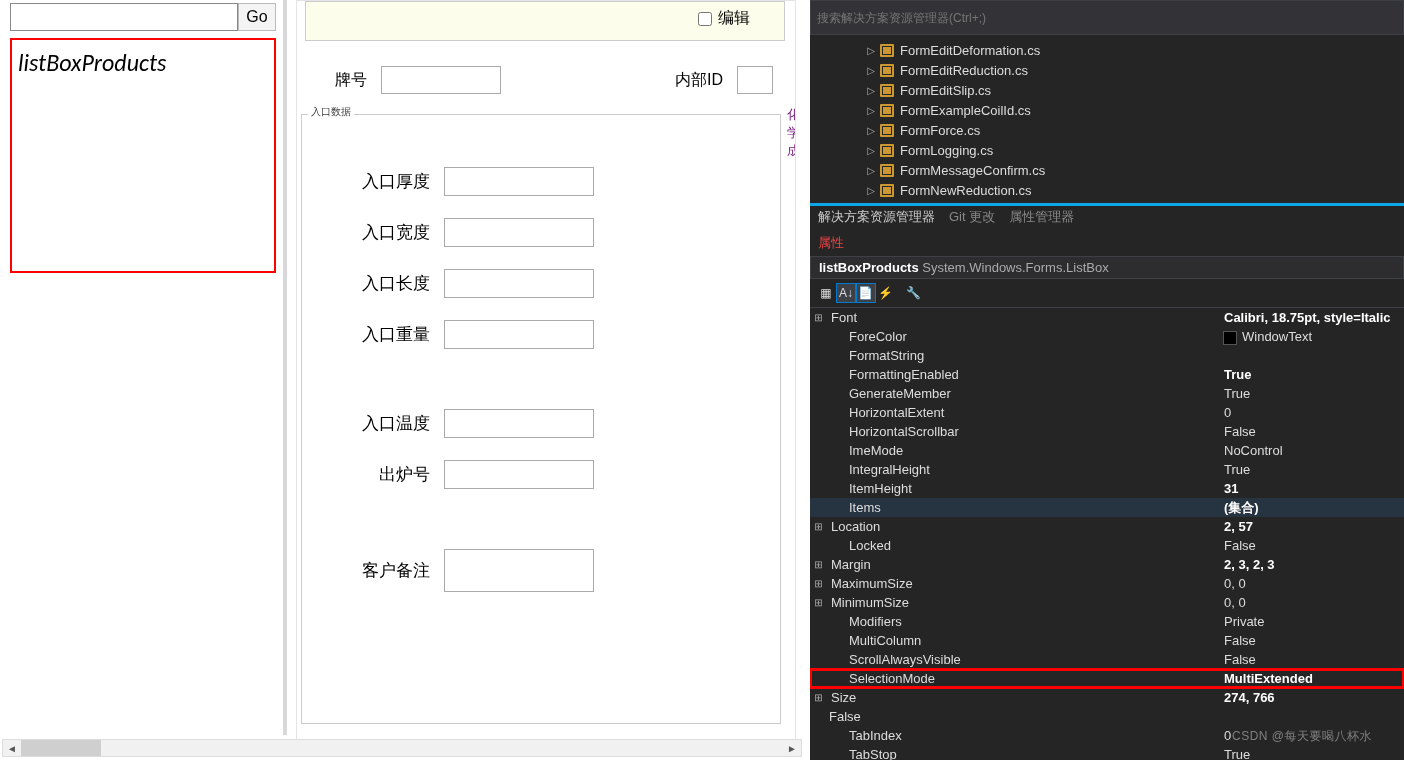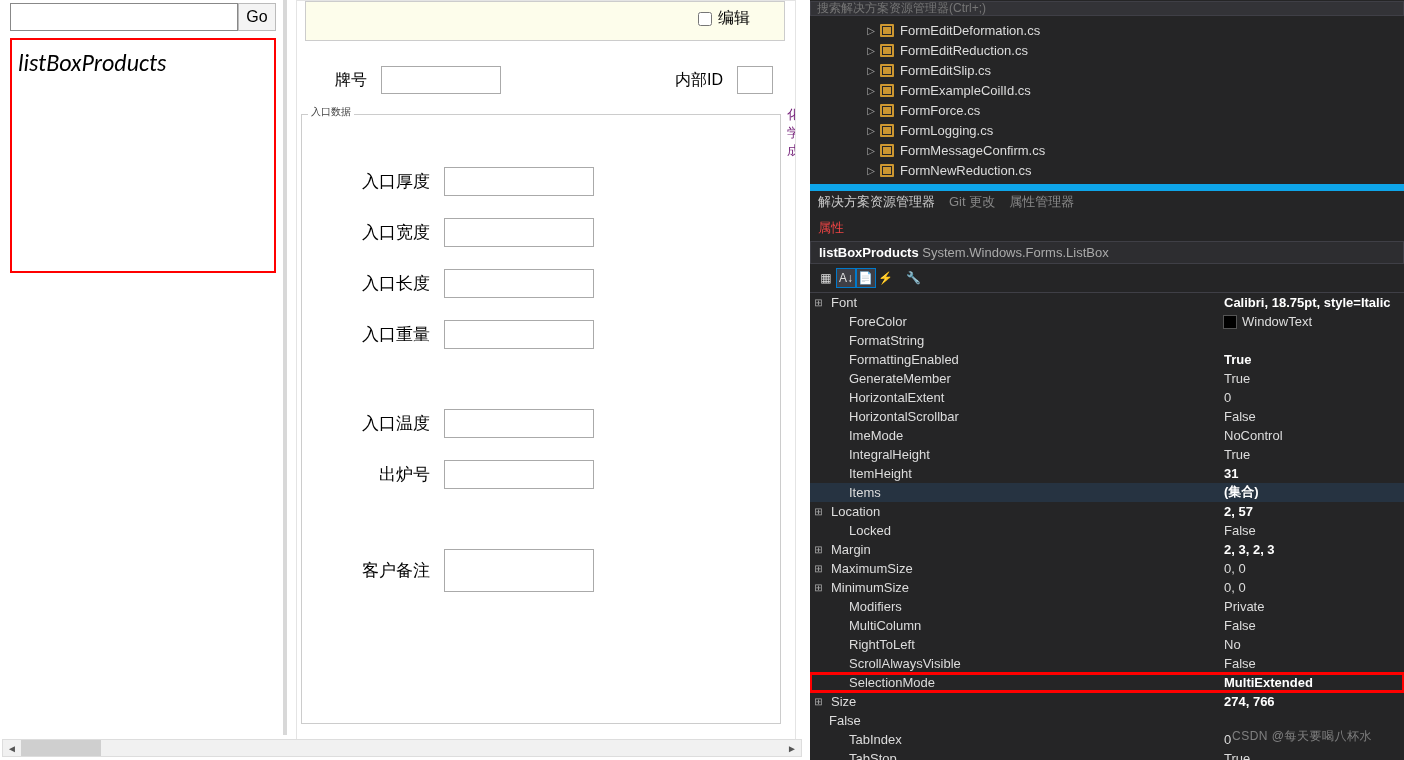--- a/index.html
+++ b/index.html
@@ -29,28 +29,28 @@
 .gb1-field.remarks input { height: 43px; }
 .spacer { height: 38px; }
 .gb2-title { position: absolute; left: 490px; top: 105px; font-size: 13px; color: #701a75; }
 .bottom-scroll { position: absolute; left: 2px; bottom: 3px; width: 800px; height: 18px; background: #f1f1f1; border: 1px solid #ddd; display: flex; align-items: center; }
 .sb-track { flex: 1; height: 100%; position: relative; }
 .sb-thumb { position: absolute; left: 0; top: 0; height: 100%; width: 80px; background: #cfcfcf; }
 .sb-arrow { width: 18px; height: 16px; display: flex; align-items: center; justify-content: center; font-size: 10px; color: #555; }
 
 
 .vs-panel { position: absolute; left: 810px; top: 0; width: 594px; height: 760px; background: #252526; color: #ccc; font-size: 13px; }
-.search-se { width: 100%; height: 15px; background: #333337; border: 1px solid #3f3f46; color: #999; padding: 2px 6px; font-size: 12px; }
+.search-se { width: 100%; height: 35px; background: #333337; border: 1px solid #3f3f46; color: #999; padding: 2px 6px; font-size: 12px; }
 .tree { padding: 5px 0 3px 0; }
 .tree-item { display: flex; align-items: center; padding: 1px 0 1px 54px; height: 20px; cursor: pointer; }
 .tree-arrow { color: #aaa; font-size: 10px; width: 14px; display: inline-block; text-align: center; }
 .fileicon { display: inline-flex; width: 14px; height: 13px; background: #cd9731; margin: 0 6px 0 2px; border-radius: 1px; position: relative; }
 .fileicon:before { content: ''; position: absolute; inset: 2px; border: 1px solid #252526; }
 .tree-label { color: #ddd; font-size: 13px; }
-.tabs-row { display: flex; gap: 14px; padding: 2px 8px 4px 8px; border-top: 7px solid #0ea5e9; }
+.tabs-row { display: flex; gap: 14px; padding: 2px 8px 4px 8px; border-top: 3px solid #0ea5e9; }
 .tabs-row span { color: #ccc; font-size: 13px; cursor: pointer; }
 .tabs-row span.inactive { color: #888; }
 
 .prop-header { padding: 4px 8px; color: #ef4444; }
 .prop-objrow { padding: 3px 8px; background: #2d2d30; border: 1px solid #3f3f46; }
 .prop-objrow b { color: #fff; font-weight: 600; }
 .prop-objrow span { color: #aaa; }
 .prop-toolbar { display: flex; gap: 0; padding: 4px 6px; align-items: center; }
 .tb-btn { width: 20px; height: 20px; display: flex; align-items: center; justify-content: center; color: #ddd; cursor: pointer; font-size: 12px; border: 1px solid transparent; }
 .tb-btn.sel { background: #3f3f46; border: 1px solid #007acc; }
@@ -293,25 +293,20 @@
         <span class="prop-key indent">Modifiers</span>
         <span class="prop-val">Private</span>
       </div>
       <div class="prop-row">
         <span class="prop-exp"></span>
         <span class="prop-key indent">MultiColumn</span>
         <span class="prop-val">False</span>
       </div>
       <div class="prop-row">
         <span class="prop-exp"></span>
-        <span class="prop-key indent">RightToLeft</span>
-        <span class="prop-val">No</span>
-      </div>
-      <div class="prop-row">
-        <span class="prop-exp"></span>
         <span class="prop-key indent">ScrollAlwaysVisible</span>
         <span class="prop-val">False</span>
       </div>
       <div class="prop-row hl">
         <span class="prop-exp"></span>
         <span class="prop-key indent">SelectionMode</span>
         <span class="prop-val bold">MultiExtended</span>
       </div>
       <div class="prop-row">
         <span class="prop-exp">⊞</span>

